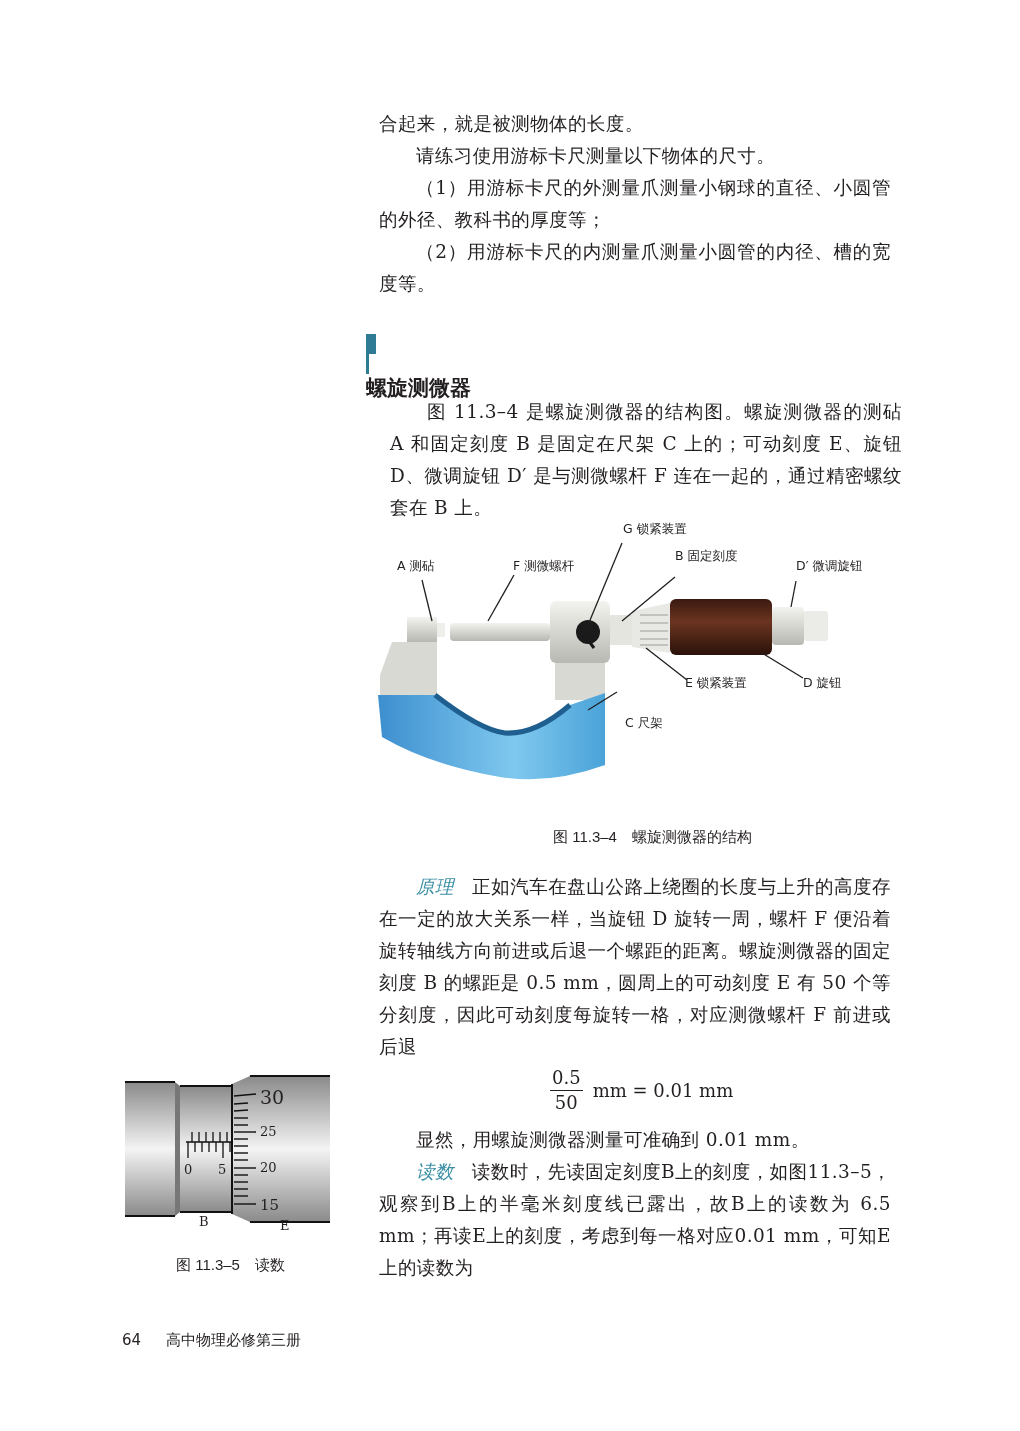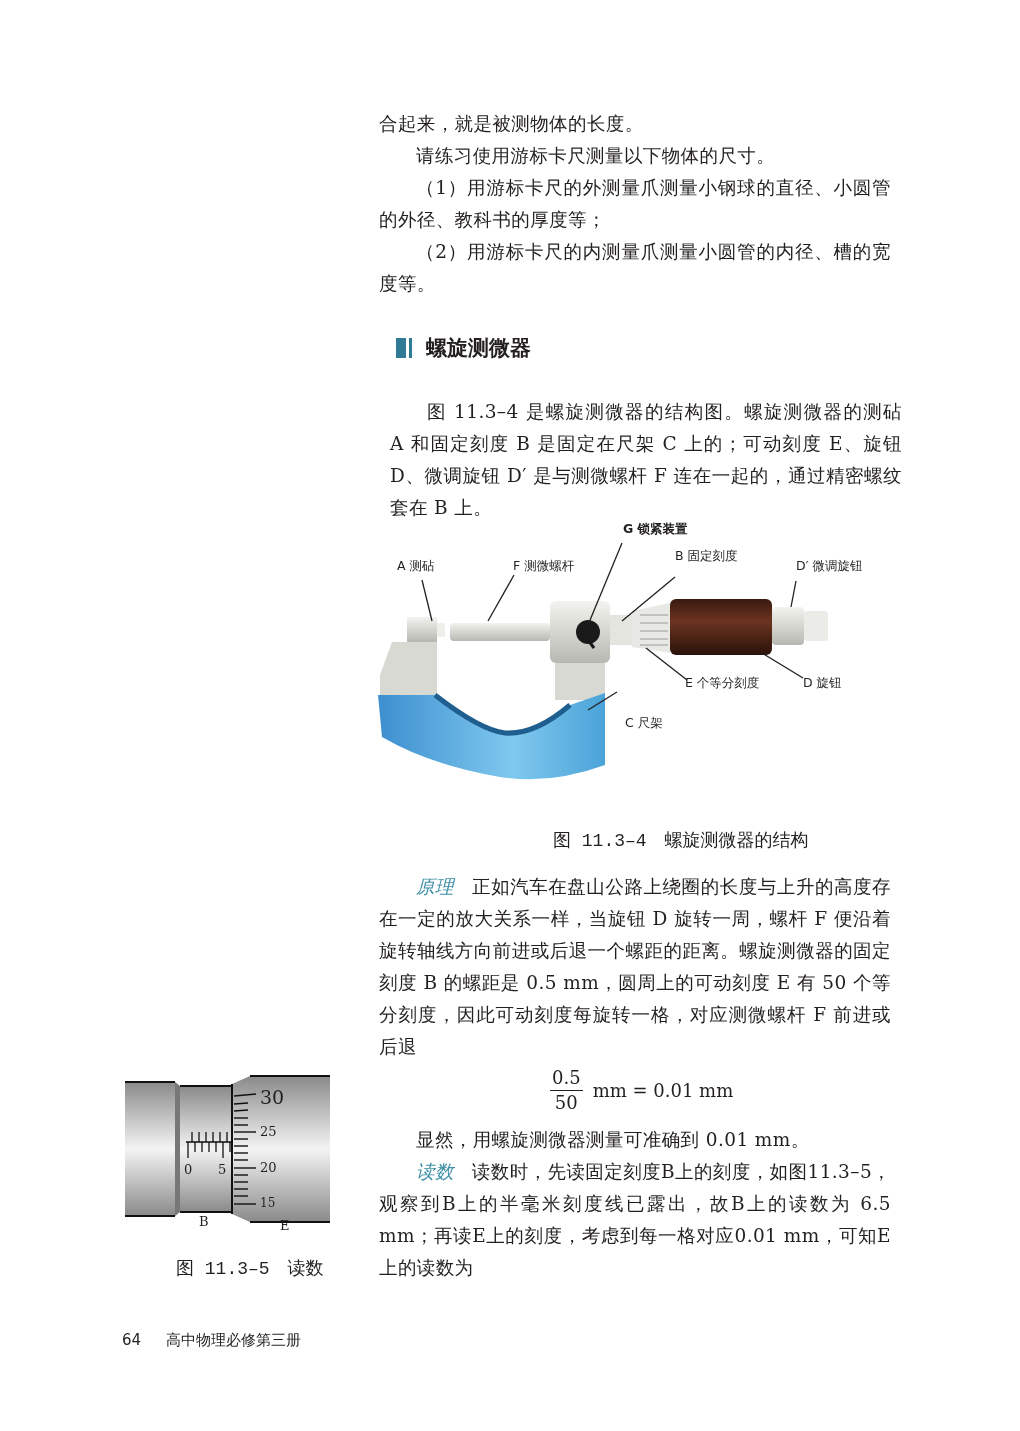--- a/index.html
+++ b/index.html
@@ -1,27 +1,27 @@
 <!DOCTYPE html>
 <html><head>
 <meta charset="utf-8">
 <style>
   html, body { margin:0; padding:0; background:#ffffff; }
   body { width:1020px; height:1431px; position:relative; overflow:hidden;
          font-family:"DejaVu Serif","Liberation Serif",serif; color:#231f20; }
   .para { position:absolute; left:379px; width:512px; font-size:18.5px; line-height:32px;
           text-align:justify; text-align-last:left; letter-spacing:0.4px; }
   .indent { text-indent:37px; }
-  .section-head { position:absolute; left:396px; top:334px; display:flex; align-items:center; }
+  .section-head { position:absolute; left:366px; top:334px; display:flex; align-items:flex-start;flex-direction:column; }
   .section-bar { width:10px; height:20px; background:#2f7a94; margin-right:3px; }
   .section-bar2 { width:3px; height:20px; background:#2f7a94; margin-right:14px; }
   .section-title { font-family:"DejaVu Sans","Liberation Sans",sans-serif; font-weight:bold; font-size:21px; color:#231f20; }
   .kw { color:#3a8ea5; font-style:italic; margin-right:18px; }
   .fig-label { position:absolute; font-family:"DejaVu Sans","Liberation Sans",sans-serif; font-size:12.5px; color:#231f20; white-space:nowrap; }
-  .caption { position:absolute; font-family:Liberation Mono, monospace; font-size:18px; color:#231f20; white-space:nowrap; }
+  .caption { position:absolute; font-family:Liberation Sans, sans-serif; font-size:15px; color:#231f20; white-space:nowrap; }
   .formula { position:absolute; left:550px; top:1068px; display:flex; align-items:center; font-size:18px; }
   .frac { display:inline-flex; flex-direction:column; align-items:center; margin-right:10px; }
   .frac .num { border-bottom:1.5px solid #231f20; padding:0 2px 2px; line-height:20px; }
   .frac .den { padding-top:2px; line-height:20px; }
   .footer { position:absolute; left:114px; top:1331px; font-family:"DejaVu Sans","Liberation Sans",sans-serif; font-size:15px; color:#231f20; }
   .footer .pg { margin-right:20px;margin-left:8px; }
 </style>
 </head>
 <body>
 
@@ -94,26 +94,26 @@
       <line x1="52" y1="65" x2="62" y2="106"></line>
       <line x1="144" y1="60" x2="118" y2="106"></line>
       <line x1="252" y1="28" x2="218" y2="110"></line>
       <line x1="305" y1="62" x2="252" y2="106"></line>
       <line x1="426" y1="66" x2="421" y2="92"></line>
       <line x1="276" y1="133" x2="317" y2="165"></line>
       <line x1="392" y1="138" x2="433" y2="163"></line>
       <line x1="247" y1="177" x2="218" y2="195"></line>
     </g>
   </svg>
-  <span class="fig-label" style="left:253px; top:6px;font-weight:bold;">G 锁紧装置</span>
+  <span class="fig-label" style="left:253px; top:6px;">G 锁紧装置</span>
   <span class="fig-label" style="left:27px; top:43px;">A 测砧</span>
   <span class="fig-label" style="left:143px; top:43px;">F 测微螺杆</span>
   <span class="fig-label" style="left:305px; top:33px;">B 固定刻度</span>
   <span class="fig-label" style="left:426px; top:43px;text-align:right;">D′ 微调旋钮</span>
-  <span class="fig-label" style="left:315px; top:160px;">E 个等分刻度</span>
+  <span class="fig-label" style="left:315px; top:160px;">E 锁紧装置</span>
   <span class="fig-label" style="left:433px; top:160px;">D 旋钮</span>
   <span class="fig-label" style="left:255px; top:200px;">C 尺架</span>
 </div>
 <div class="caption" style="left:553px; top:828px;">图 11.3–4　螺旋测微器的结构</div>
 
 <div class="para indent" style="top:871px;"><span class="kw">原理</span><span>正如汽车在盘山公路上绕圈的长度与上升的高度存在一定的放大关系一样，当旋钮 D 旋转一周，螺杆 F 便沿着旋转轴线方向前进或后退一个螺距的距离。螺旋测微器的固定刻度 B 的螺距是 0.5 mm，圆周上的可动刻度 E 有 50 个等分刻度，因此可动刻度每旋转一格，对应测微螺杆 F 前进或后退</span></div>
 
 <div class="formula">
   <span class="frac">
     <span class="num">0.5</span>
@@ -180,21 +180,21 @@
         <line x1="114" y1="115" x2="128" y2="115"></line>
         <line x1="114" y1="122" x2="128" y2="122"></line>
       <line x1="114" y1="130" x2="136" y2="130"></line>
     </g>
   </svg>
   <span class="fig-label" style="left:64px; top:88px; font-size:13px; font-family:'DejaVu Serif',serif;">0</span>
   <span class="fig-label" style="left:98px; top:88px; font-size:13px; font-family:'DejaVu Serif',serif;">5</span>
   <span class="fig-label" style="left:140px; top:12px; font-size:19px; font-family:'DejaVu Serif',serif;">30</span>
   <span class="fig-label" style="left:140px; top:50px; font-size:13px; font-family:'DejaVu Serif',serif;">25</span>
   <span class="fig-label" style="left:140px; top:86px; font-size:13px; font-family:'DejaVu Serif',serif;">20</span>
-  <span class="fig-label" style="left:140px; top:122px; font-size:12px; font-family:'DejaVu Serif',serif;text-align:right;">15</span>
+  <span class="fig-label" style="left:140px; top:122px; font-size:15px; font-family:'DejaVu Serif',serif;text-align:right;">15</span>
   <span class="fig-label" style="left:79px; top:140px; font-size:13px; font-family:'DejaVu Serif',serif;">B</span>
   <span class="fig-label" style="left:160px; top:144px; font-size:13px; font-family:'DejaVu Serif',serif;">E</span>
 </div>
 <div class="caption" style="left:176px; top:1256px;">图 11.3–5　读数</div>
 
 <div class="footer">
   <span class="pg">64</span>
   <span>高中物理必修第三册</span>
 </div>
 

